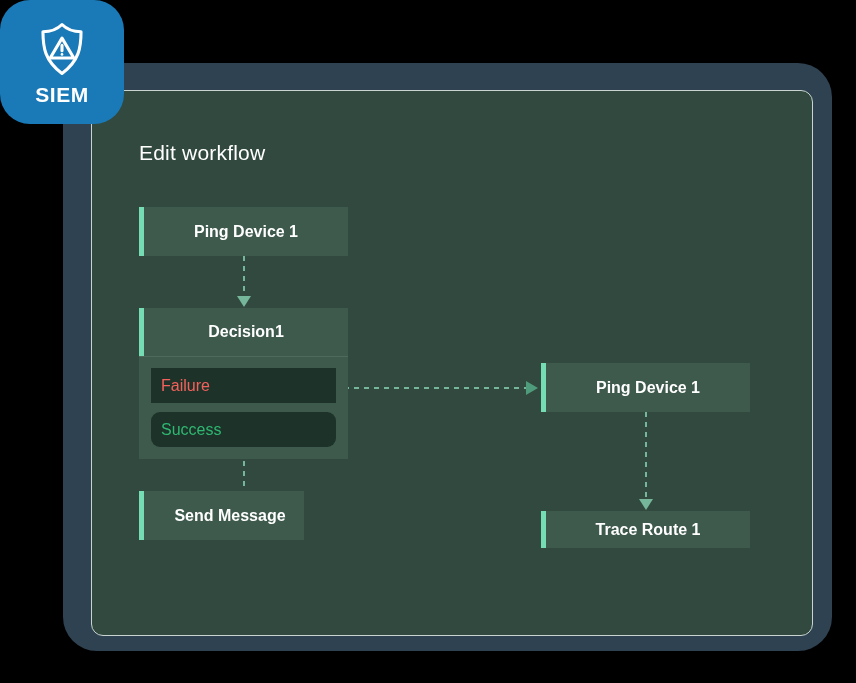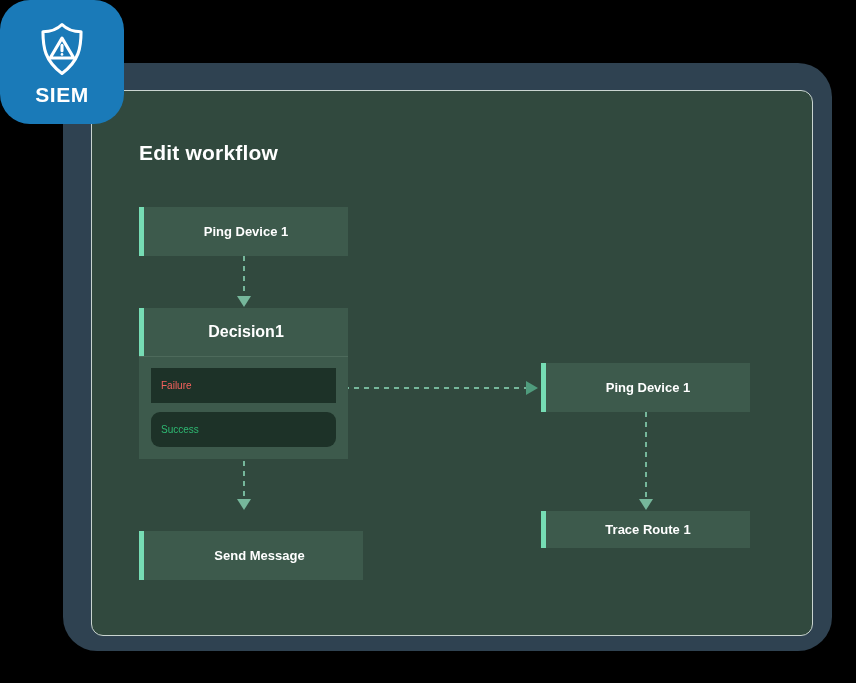--- a/index.html
+++ b/index.html
@@ -72,21 +72,21 @@
     margin-top: 4px;
   }
 
   
   #workflow-title {
     position: absolute;
     left: 47px;
     top: 50px;
     color: #ffffff;
     font-size: 21px;
-    font-weight: bold;
+    font-weight: normal;
     letter-spacing: 0.2px;
   }
 
   
   .node {
     position: absolute;
     background: #3d5a4c;
     display: flex;
     align-items: center;
     box-sizing: border-box;
@@ -94,27 +94,27 @@
   .node .accent-bar {
     width: 5px;
     align-self: stretch;
     background: #76dcb4;
     flex: 0 0 5px;
   }
   .node .node-label {
     flex: 1 1 auto;
     text-align: center;
     color: #ffffff;
-    font-size: 13px;
+    font-size: 16px;
     font-weight: bold;
     padding: 0 10px;
   }
 
   #node-ping-1      { left: 47px;  top: 116px; width: 209px; height: 49px; }
-  #node-send-msg    { left: 47px;  top: 440px; width: 224px; height: 49px; gap: 12px; }
+  #node-send-msg    { left: 47px;  top: 400px; width: 165px; height: 49px; gap: 12px; }
   #node-ping-2      { left: 449px; top: 272px; width: 209px; height: 49px; }
   #node-trace-route { left: 449px; top: 420px; width: 209px; height: 37px; }
 
   
   #node-decision {
     position: absolute;
     left: 47px;
     top: 217px;
     width: 209px;
     background: #3d5a4c;
@@ -147,21 +147,21 @@
   }
   .branch-row {
     height: 35px;
     background: #1d3228;
     display: flex;
     align-items: center;
     padding-left: 10px;
     box-sizing: border-box;
   }
   .branch-row + .branch-row { margin-top: 9px; border-radius: 9px; }
-  .branch-label { font-size: 10px; }
+  .branch-label { font-size: 16px; }
   .branch-failure .branch-label { color: #f4615c; }
   .branch-success .branch-label { color: #2eb872; }
 
   
   #connectors {
     position: absolute;
     left: 0;
     top: 0;
     width: 722px;
     height: 546px;

